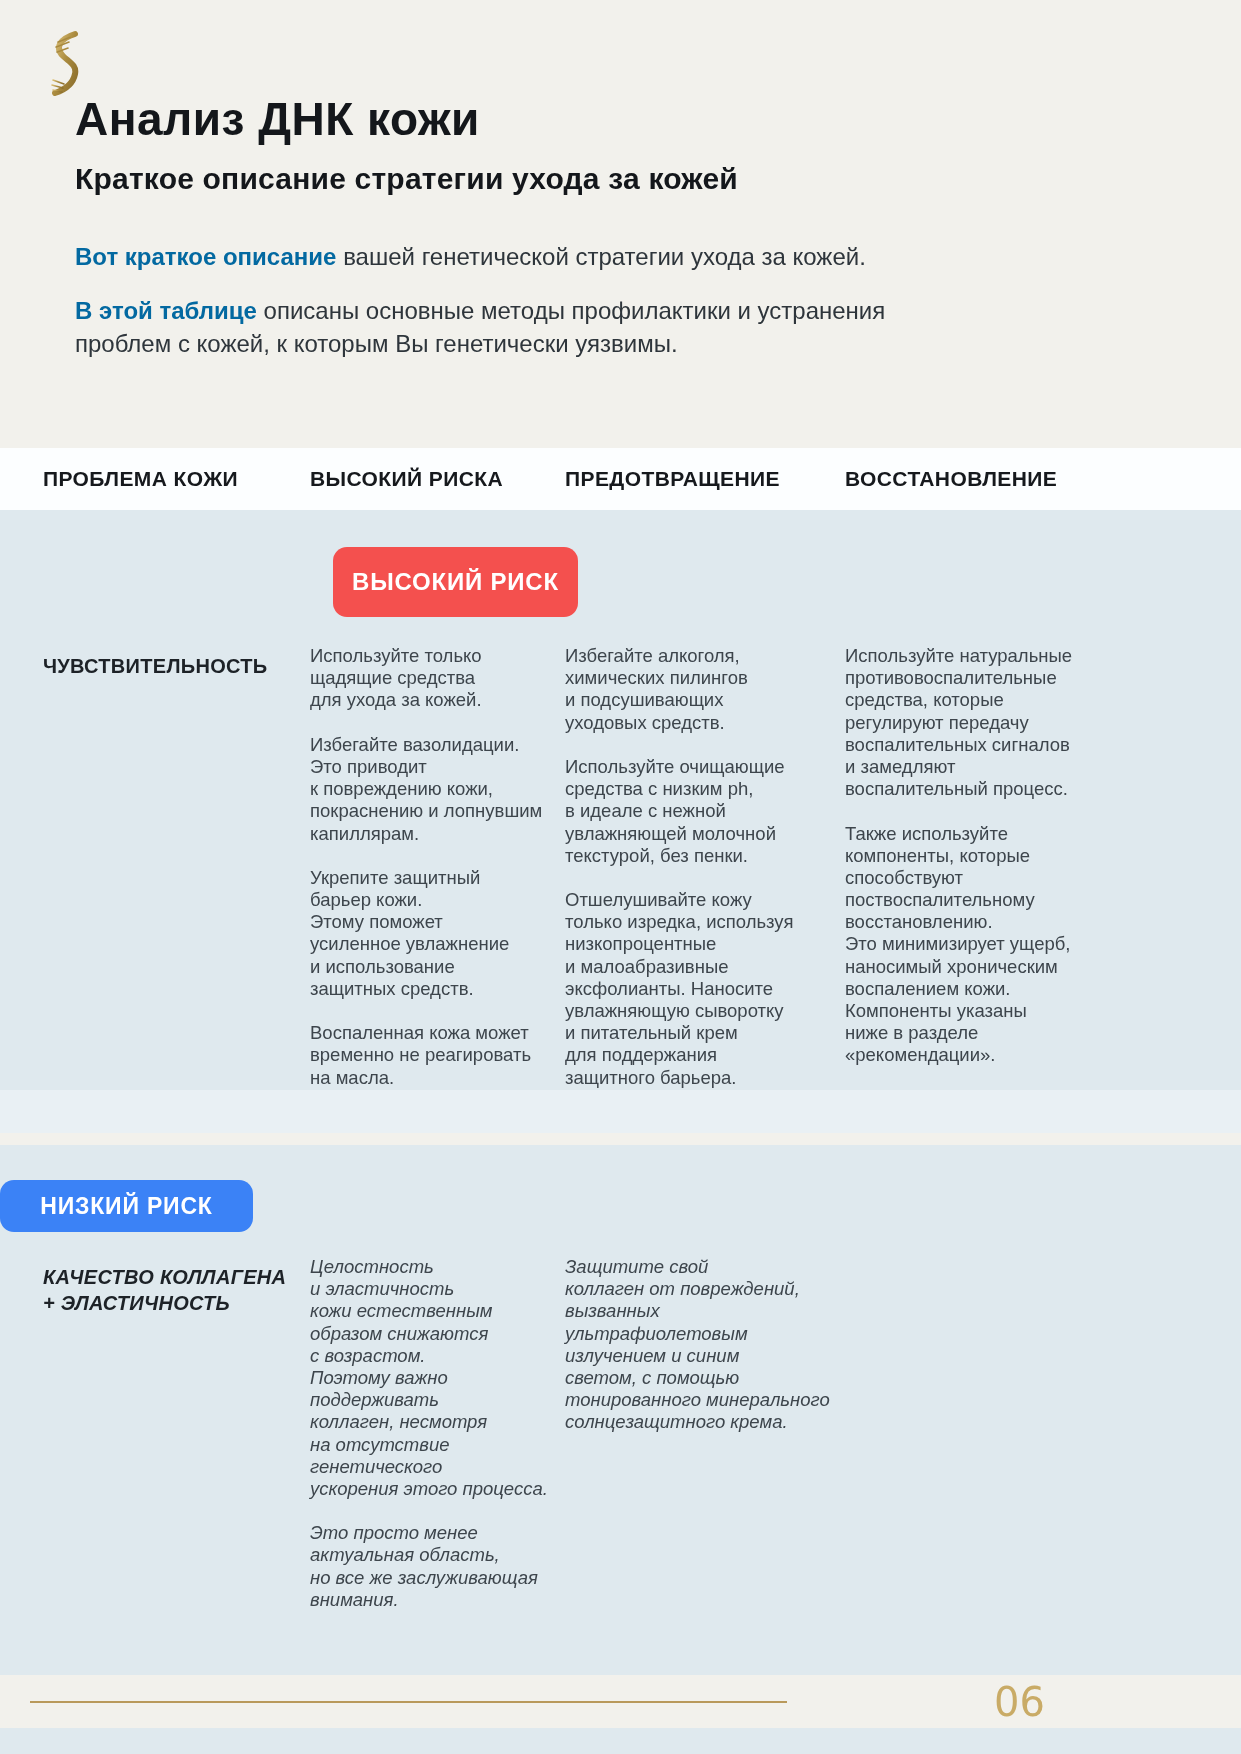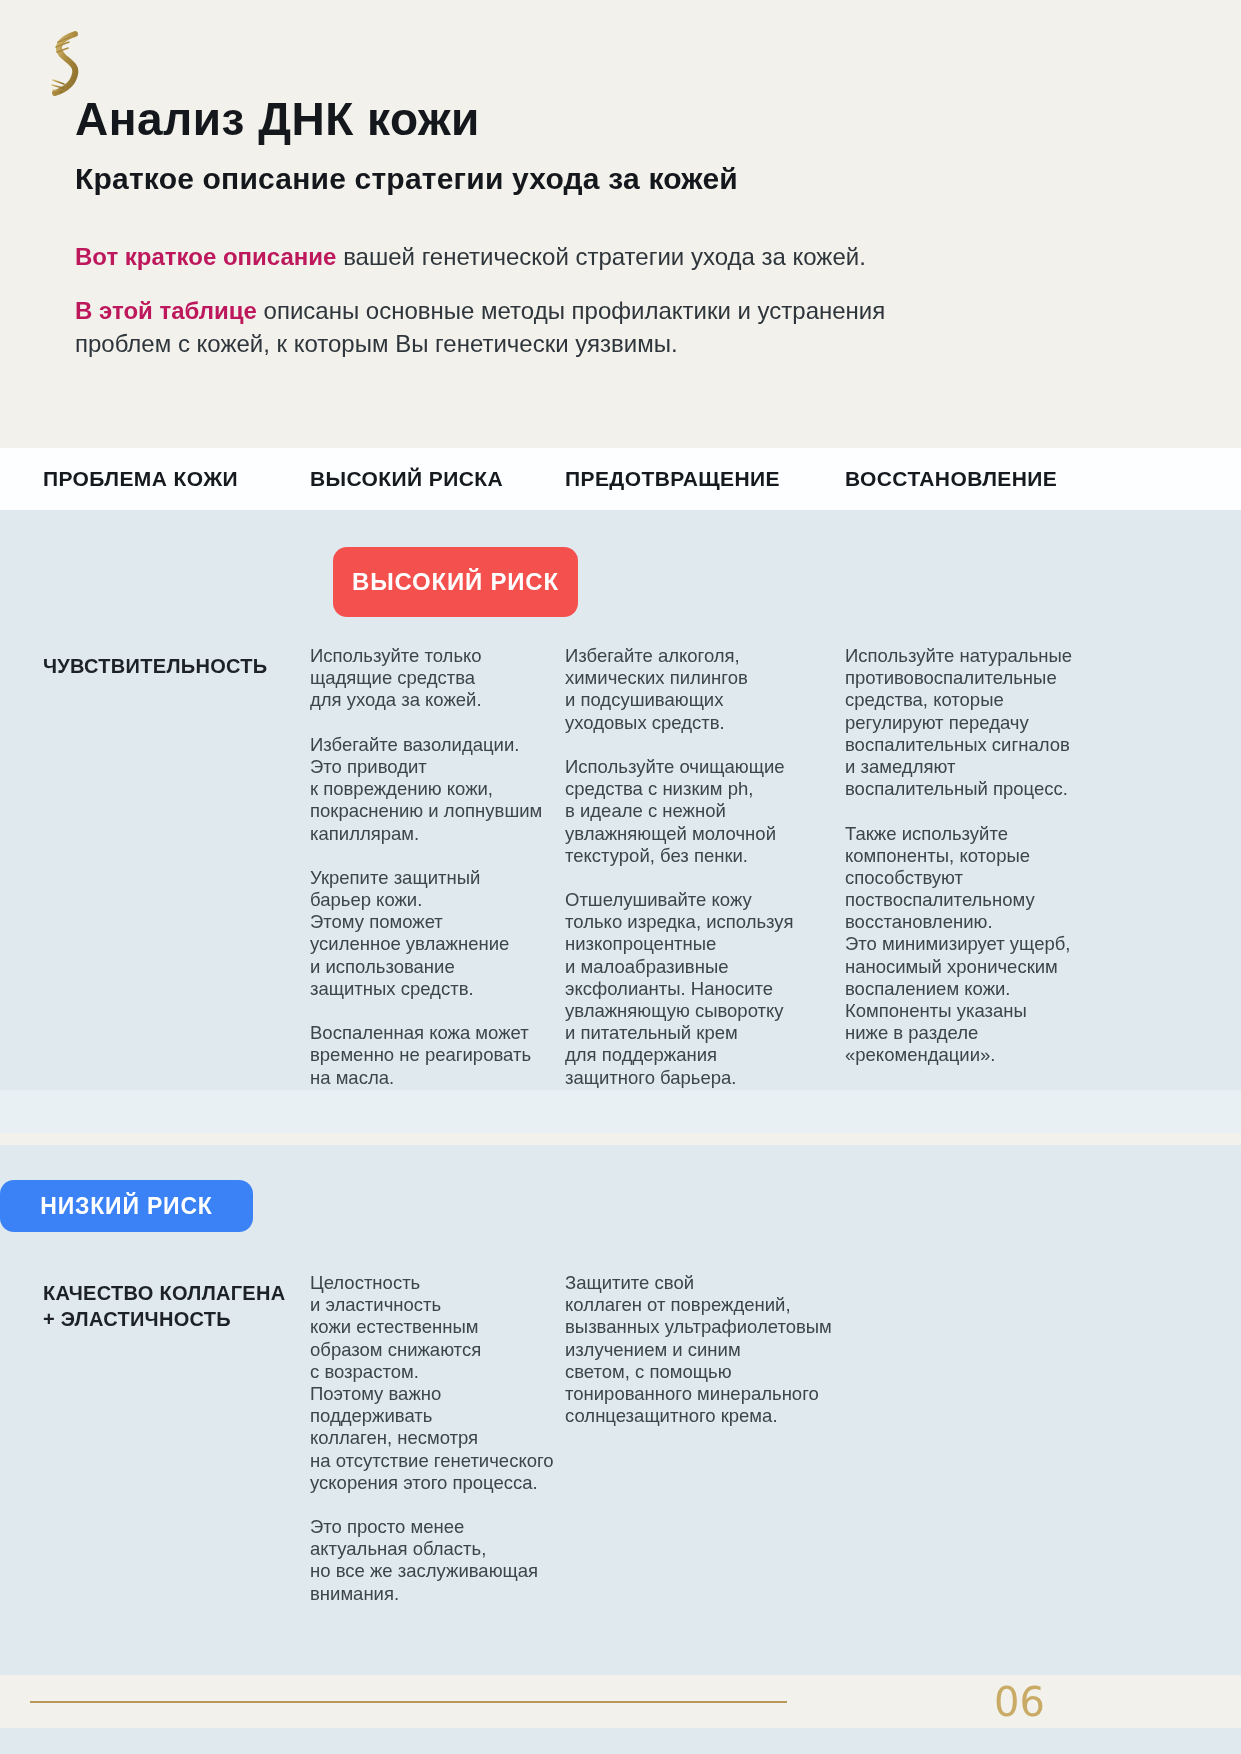--- a/index.html
+++ b/index.html
@@ -26,21 +26,21 @@
   }
   .subtitle{
     margin:15px 0 0;font-size:30px;line-height:1.2;font-weight:bold;
     color:#14171b;letter-spacing:.2px;
   }
   .intro{
     margin:43px 0 0;font-size:24px;line-height:1.38;
     color:#2e353b;white-space:pre-line;
   }
   .intro + .intro{margin-top:21px;}
-  .intro b{color:#be185d;}
+  .intro b{color:#0369a1;}
   
   .table-head{
     height:62px;background:#fcfeff;
     display:grid;grid-template-columns:267px 255px 280px 265px;
     align-items:center;
     box-sizing:border-box;padding:0 131px 0 43px;
   }
   .th{font-size:21px;font-weight:bold;color:#16191d;letter-spacing:.4px;}
   
   .risk-section{background:#dfe9ee;box-sizing:border-box;}
@@ -50,21 +50,21 @@
     display:flex;align-items:center;justify-content:center;
     color:#ffffff;font-weight:bold;border-radius:14px;letter-spacing:.8px;
   }
   .s1 .badge{margin-left:333px;width:245px;height:70px;font-size:24px;background:#f4504e;}
   .s2 .badge{width:253px;height:52px;font-size:23px;background:#3b82f6;}
   .grid{
     display:grid;grid-template-columns:267px 255px 280px 265px;
     box-sizing:border-box;padding:0 131px 0 43px;
   }
   .s1 .grid{margin-top:28px;}
-  .s2 .grid{margin-top:40px;}
+  .s2 .grid{margin-top:24px;font-style:italic;}
   .cell{white-space:pre-line;}
   .problem{
     font-size:20px;font-weight:bold;color:#1d2227;
     line-height:1.3;letter-spacing:.3px;
     padding:8px 12px 0 0;
   }
   .body-cell{
     font-size:18.5px;line-height:1.2;color:#3d454c;
     padding-right:10px;
   }

